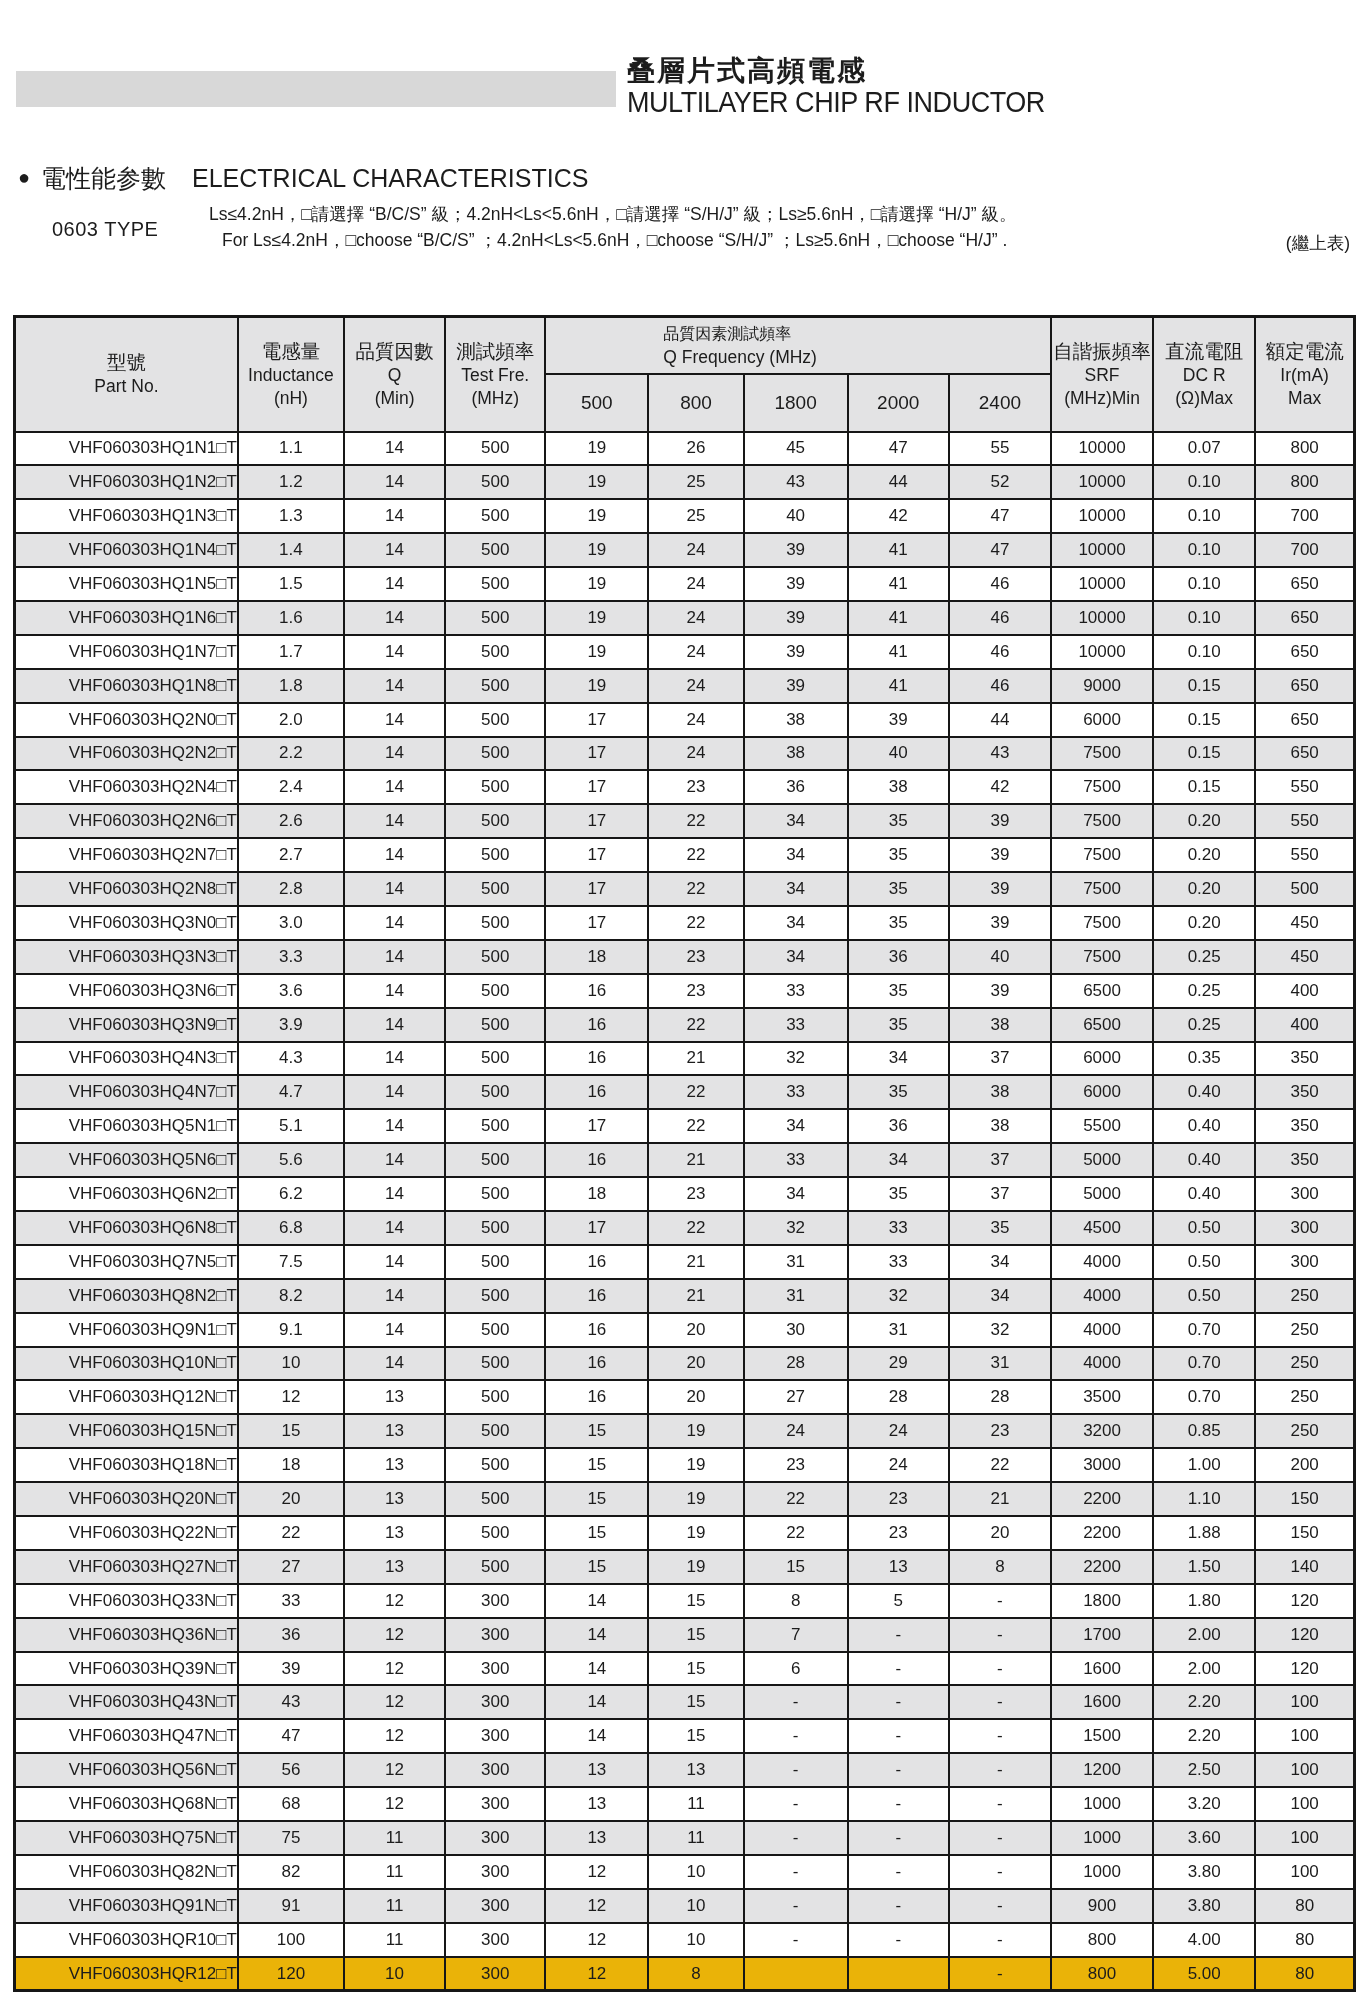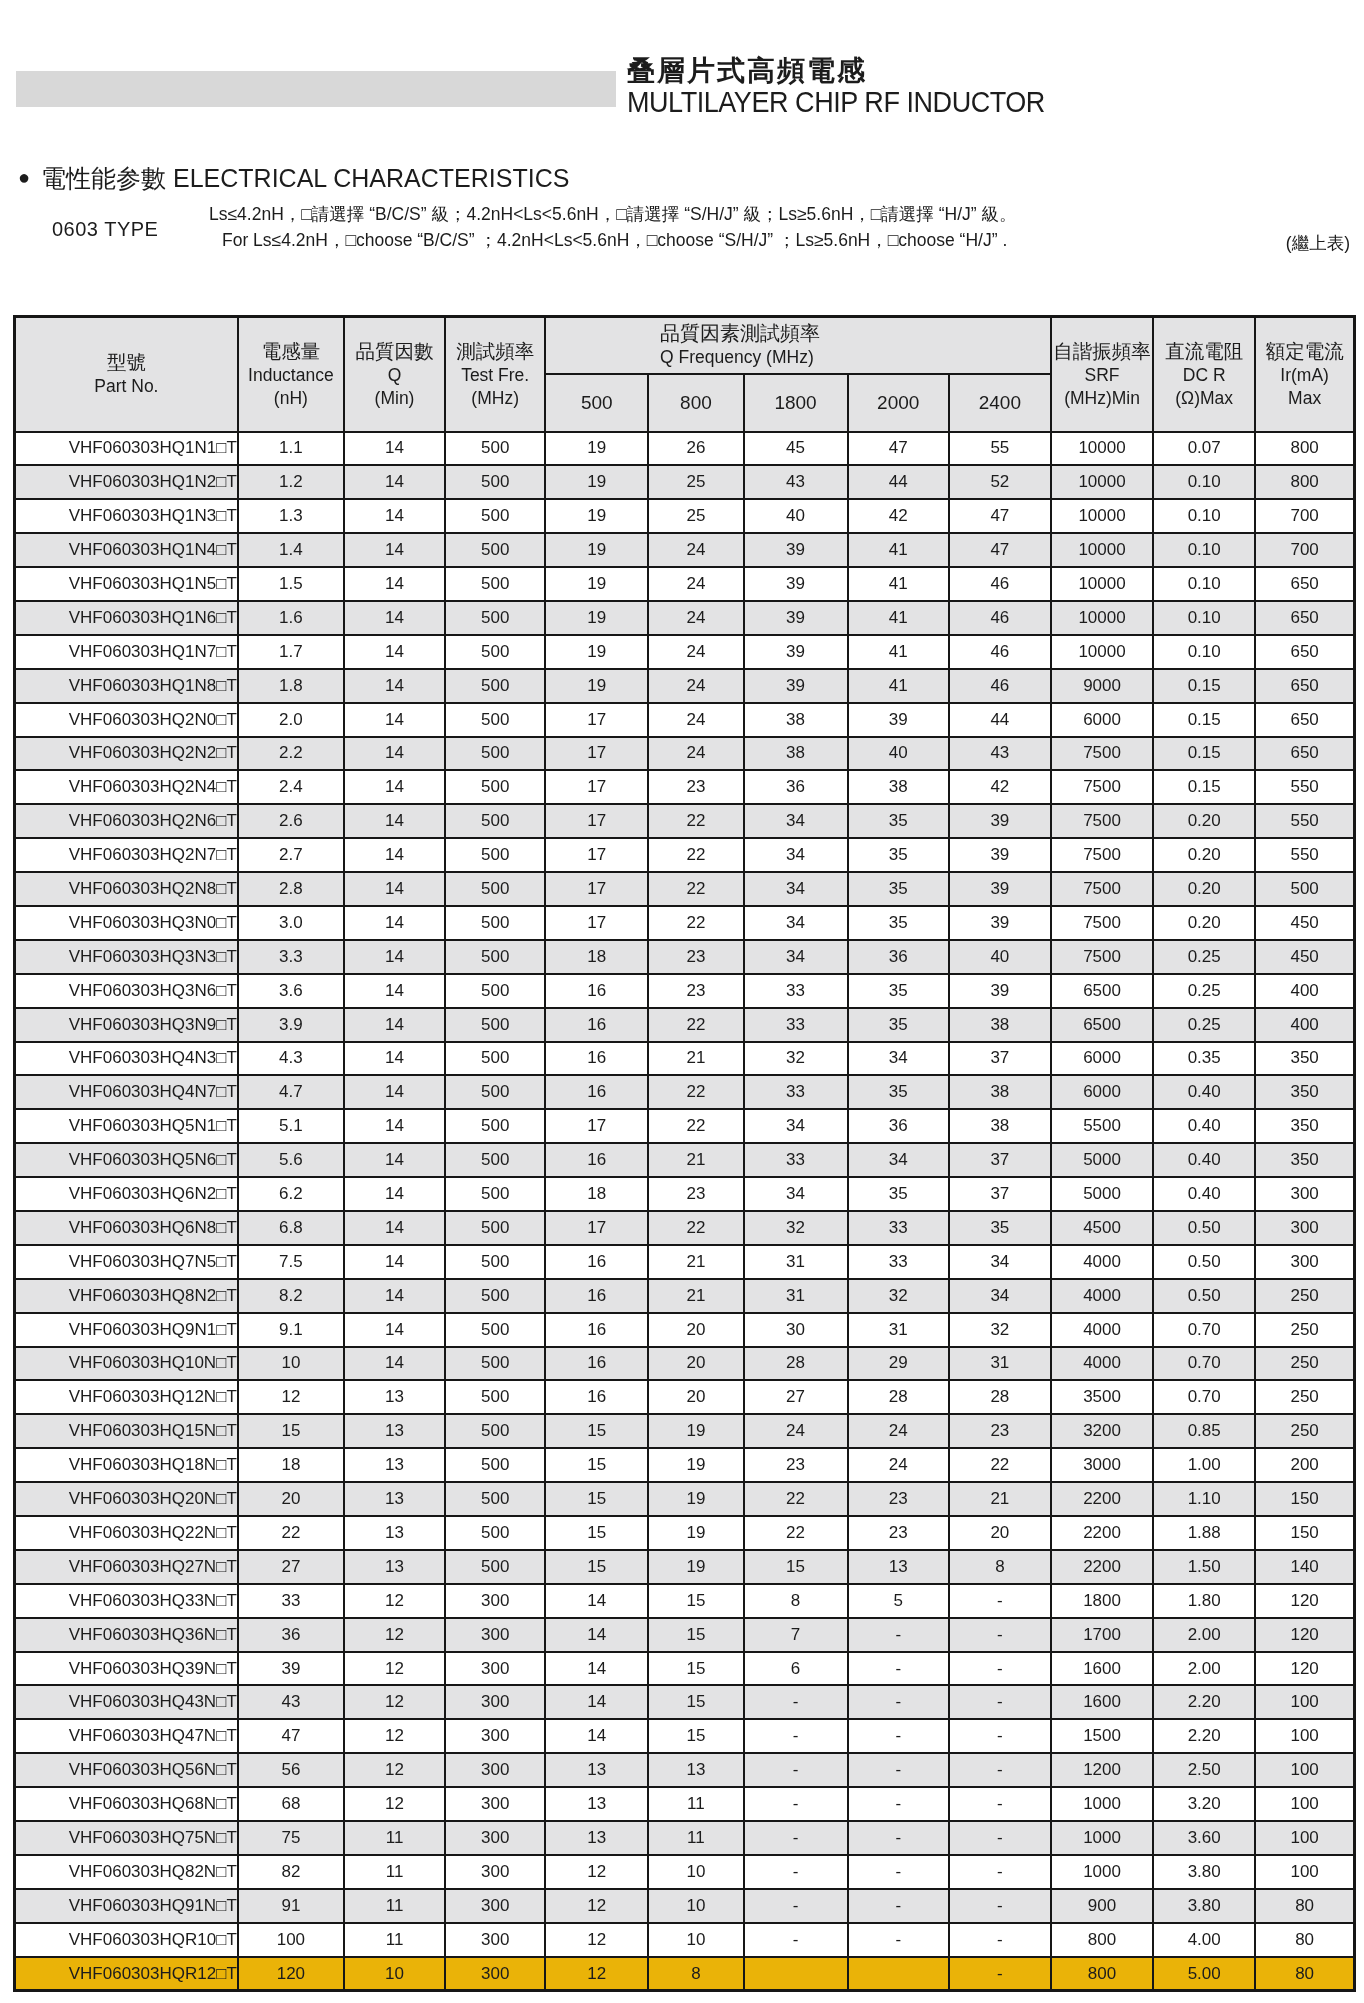--- a/index.html
+++ b/index.html
@@ -7,21 +7,21 @@
     width:1364px;height:2003px;background:#ffffff;position:relative;overflow:hidden;
     font-family:"Liberation Sans", sans-serif;color:#1c1c1c;
     -webkit-font-smoothing:antialiased;
   }
   .graybar{position:absolute;left:16px;top:71px;width:600px;height:36px;background:var(--bar-gray,#d8d8d8);}
   .title-zh{position:absolute;left:627px;top:52px;font-size:28px;font-weight:bold;letter-spacing:2px;white-space:nowrap;}
   .title-en{position:absolute;left:627px;top:85px;font-size:30px;font-weight:500;letter-spacing:-0.5px;
     transform:scaleX(0.90);transform-origin:left center;white-space:nowrap;}
   .section{position:absolute;left:18px;top:162px;font-size:25px;white-space:nowrap;}
   .section .bullet{font-size:20px;vertical-align:3px;margin-right:4px;}
-  .section .zh{margin-right:0;}
+  .section .zh{margin-right:19px;}
   .typelabel{position:absolute;left:52px;top:218px;font-size:20px;letter-spacing:0.5px;}
   .noteline1{position:absolute;left:209px;top:202px;font-size:17.5px;white-space:nowrap;}
   .noteline2{position:absolute;left:222px;top:228px;font-size:17.5px;white-space:nowrap;}
   .continued{position:absolute;right:14px;top:231px;font-size:17.5px;}
 
   table.spec{
     position:absolute;left:13px;top:315px;width:1343px;
     border-collapse:collapse;table-layout:fixed;
     border:3px solid var(--line,#161616);
   }
@@ -29,21 +29,21 @@
     border:2px solid var(--line,#161616);
     text-align:center;padding:0;overflow:hidden;
   }
   .spec thead th{background:var(--head-bg,#e3e3e4);font-weight:normal;vertical-align:middle;}
   .spec thead tr.grouprow{height:57px;}
   .spec thead tr.subhead th{height:56px;font-size:19px;}
   .th-zh{font-size:19.5px;line-height:25px;}
   .th-en{font-size:17.5px;line-height:23px;}
   .th-unit{font-size:17.5px;line-height:23px;}
   .qfreq-inner{display:inline-block;text-align:left;transform:translateX(-58px);}
-  .qfreq-inner .th-zh{font-size:20px;}
+  .qfreq-inner .th-zh{font-size:16px;}
   .spec td{height:31.9px;font-size:17px;background:#ffffff;}
   .spec td.part{text-align:right;padding-left:7px;}
   .spec tbody tr:nth-child(even) td{background:var(--stripe-bg,#e3e3e4);}
   .spec tbody tr:last-child td{background:#eab308;}
 </style>
 </head>
 <body style="--head-bg: #e3e3e4; --stripe-bg: #e3e3e4; --bar-gray: #d8d8d8; --line: #161616;">
 
 <div class="graybar"></div>
 <div class="title-zh">叠層片式高頻電感</div>

